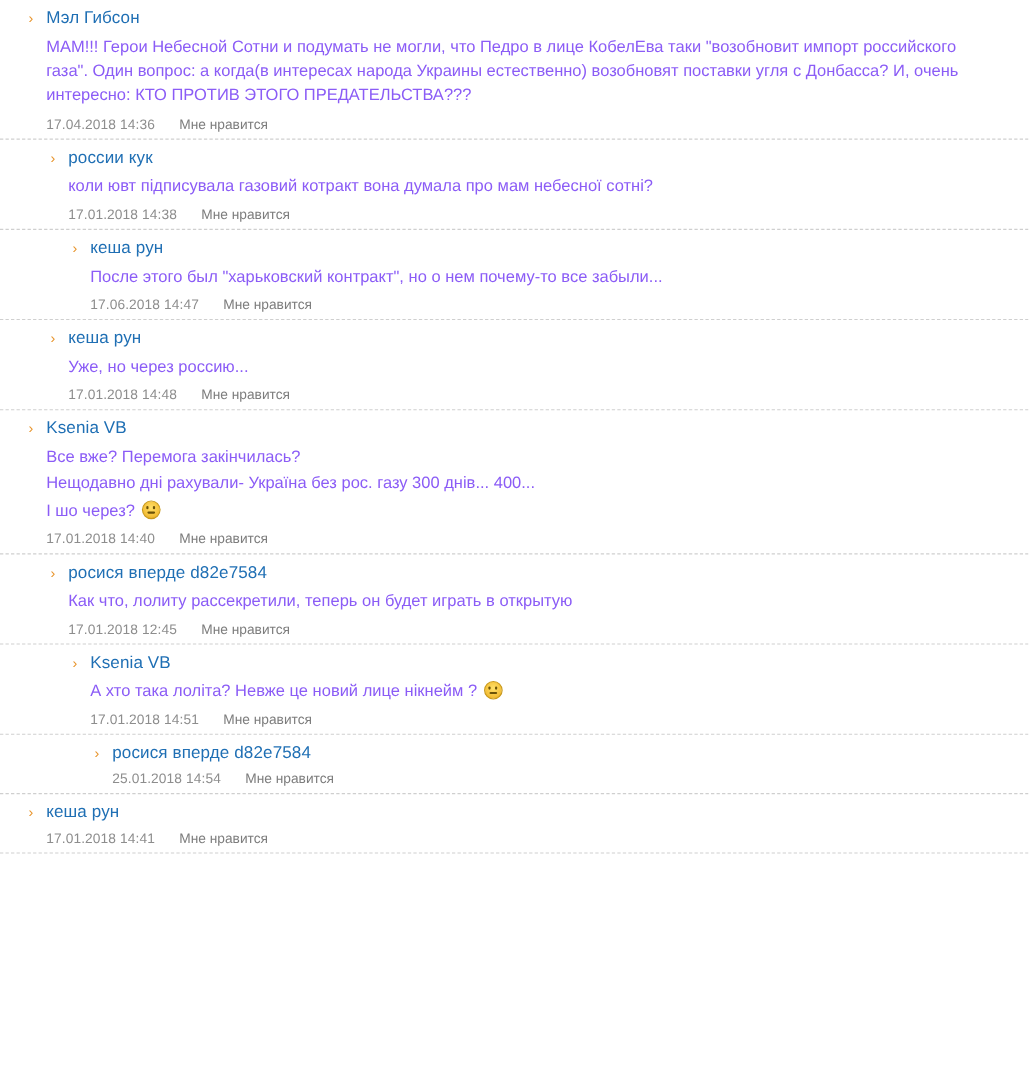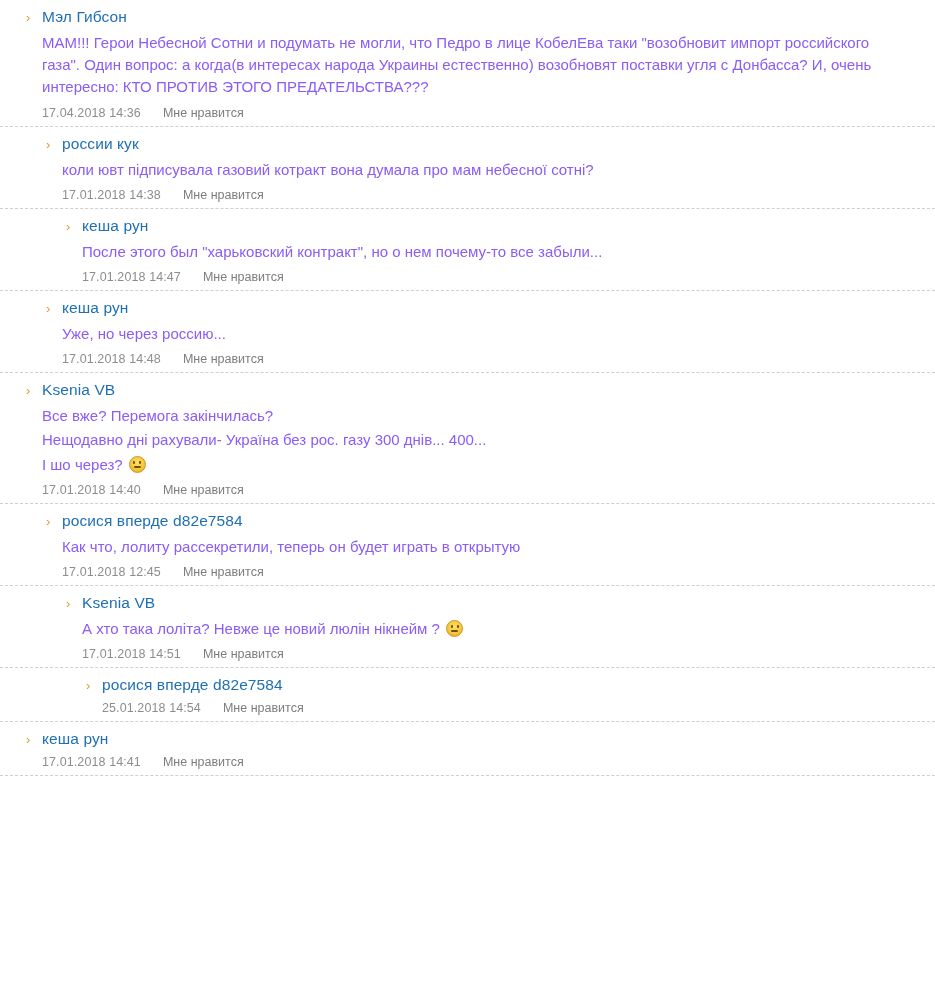--- a/index.html
+++ b/index.html
@@ -137,21 +137,21 @@
     </div>
     <div class="comment level-2">
       <div class="author-line">
         <span class="arrow-icon">›</span>
         <span class="author">кеша рун</span>
       </div>
       <div class="body">
         <p><span>После этого был "харьковский контракт", но о нем почему-то все забыли...</span></p>
       </div>
       <div class="meta">
-        <span class="date">17.01.2018 14:47</span>
+        <span class="date">17.06.2018 14:47</span>
         <span class="like">Мне нравится</span>
       </div>
     </div>
     <div class="comment level-1">
       <div class="author-line">
         <span class="arrow-icon">›</span>
         <span class="author">кеша рун</span>
       </div>
       <div class="body">
         <p><span>Уже, но через россию...</span></p>
@@ -188,21 +188,21 @@
         <span class="date">17.01.2018 12:45</span>
         <span class="like">Мне нравится</span>
       </div>
     </div>
     <div class="comment level-2">
       <div class="author-line">
         <span class="arrow-icon">›</span>
         <span class="author">Ksenia VB</span>
       </div>
       <div class="body">
-        <p><span>А хто така лоліта? Невже це новий люлін нікнейм ? </span><span class="emoji"></span></p>
+        <p><span>А хто така лоліта? Невже це новий лице нікнейм ? </span><span class="emoji"></span></p>
       </div>
       <div class="meta">
         <span class="date">17.01.2018 14:51</span>
         <span class="like">Мне нравится</span>
       </div>
     </div>
     <div class="comment level-3">
       <div class="author-line">
         <span class="arrow-icon">›</span>
         <span class="author">росися вперде d82e7584</span>

